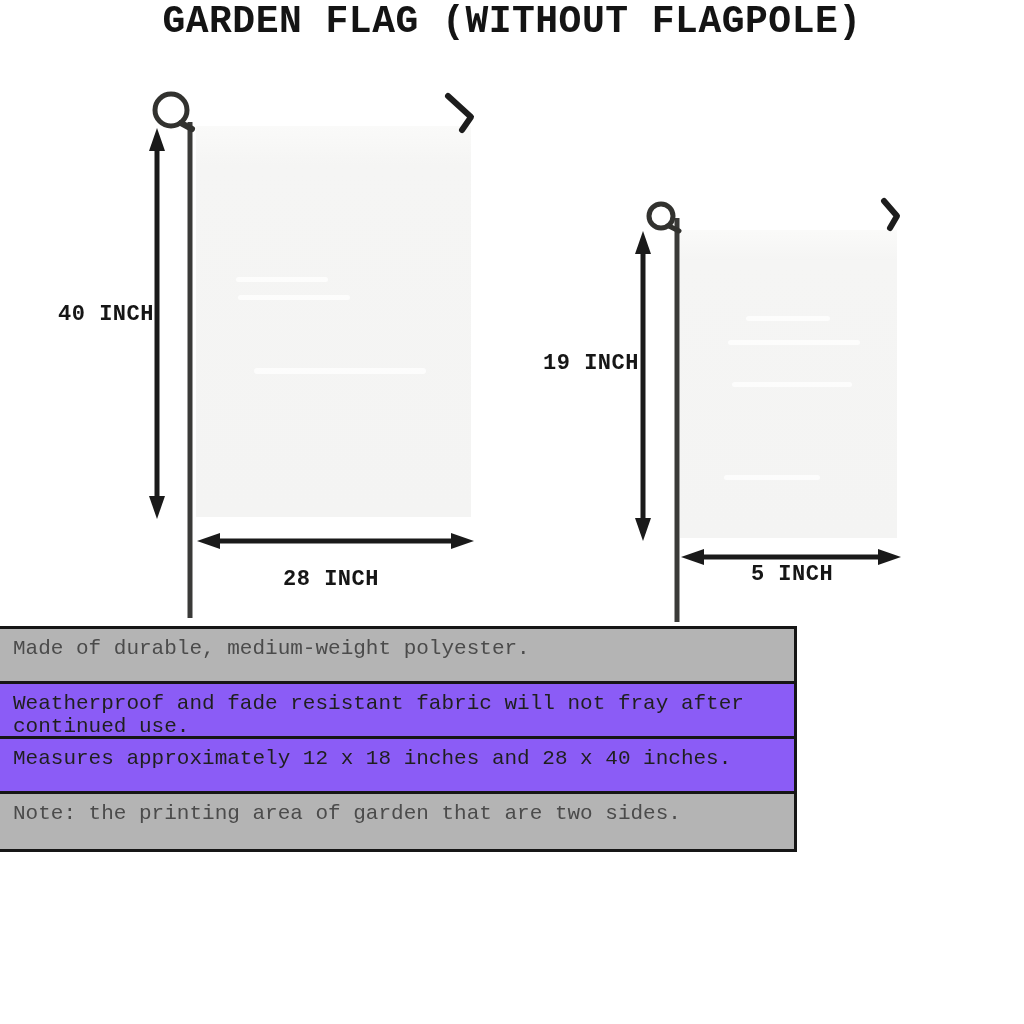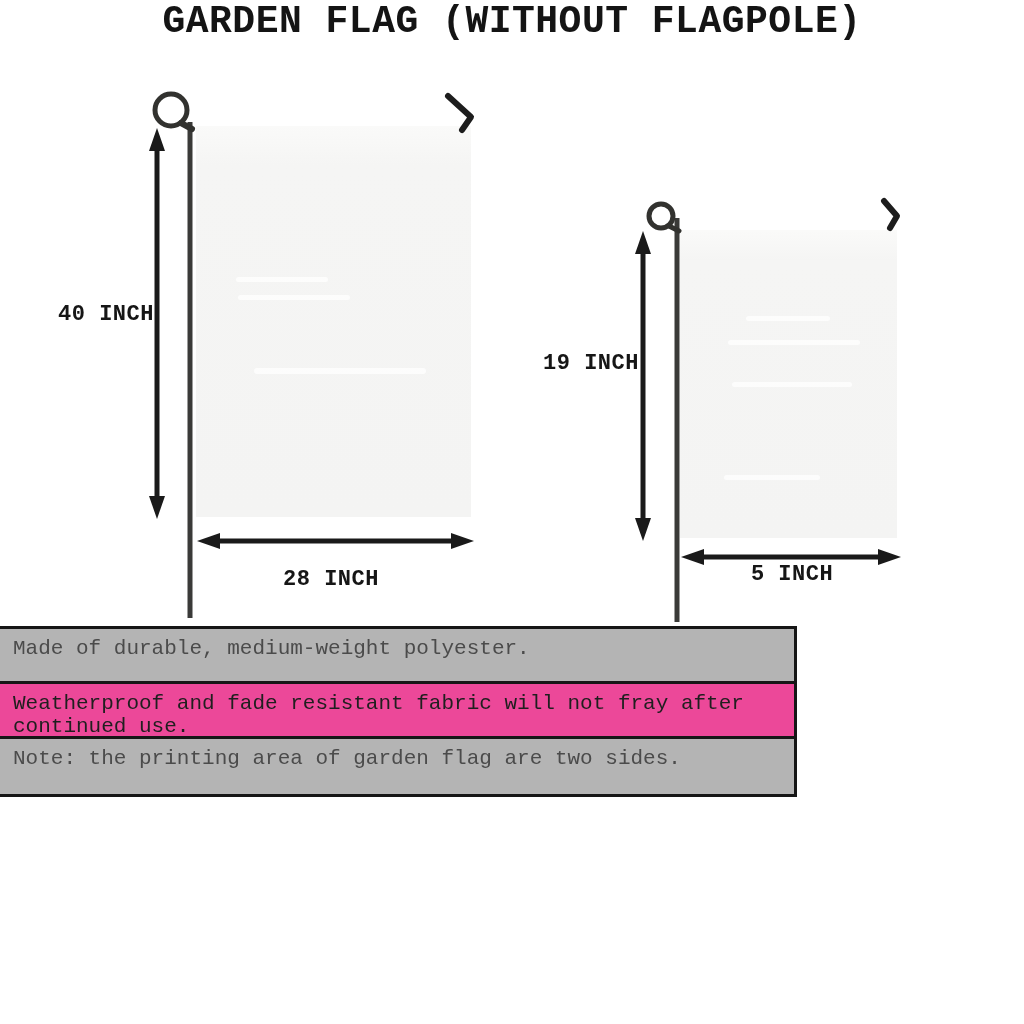--- a/index.html
+++ b/index.html
@@ -50,21 +50,21 @@
   }
   .spec-row{
     height:55px;
     box-sizing:border-box;
     padding:8px 10px 14px 13px;
     font-size:21px;
     border-bottom:3px solid #161616;
   }
   .spec-row:last-child{border-bottom:none;}
   .spec-row--gray{background:#b4b4b4;color:#4b4b4b;}
-  .spec-row--white{background:#ec4899;color:#1f1f1f;}
+  .spec-row--white{background:#8b5cf6;color:#1f1f1f;}
 </style>
 </head>
 <body>
 
 <div class="canvas">
 
   <div class="title-block">
     <div class="title-line">GARDEN FLAG (WITHOUT FLAGPOLE)</div>
   </div>
 
@@ -123,16 +123,17 @@
   </svg>
 
   <div class="dim-label" style="left:106px;top:302px;">40 INCH</div>
   <div class="dim-label" style="left:331px;top:547px;margin-top:20px;">28 INCH</div>
   <div class="dim-label" style="left:591px;top:351px;">19 INCH</div>
   <div class="dim-label" style="left:792px;top:562px;">5 INCH</div>
 
   <div class="spec-table">
     <div class="spec-row spec-row--gray">Made of durable, medium-weight polyester.</div>
     <div class="spec-row spec-row--white">Weatherproof and fade resistant fabric will not fray after continued use.</div>
-    <div class="spec-row spec-row--gray">Note: the printing area of garden flag are two sides.</div>
+    <div class="spec-row spec-row--white">Measures approximately 12 x 18 inches and 28 x 40 inches.</div>
+    <div class="spec-row spec-row--gray">Note: the printing area of garden that are two sides.</div>
   </div>
 
 </div>
 
 </body></html>

